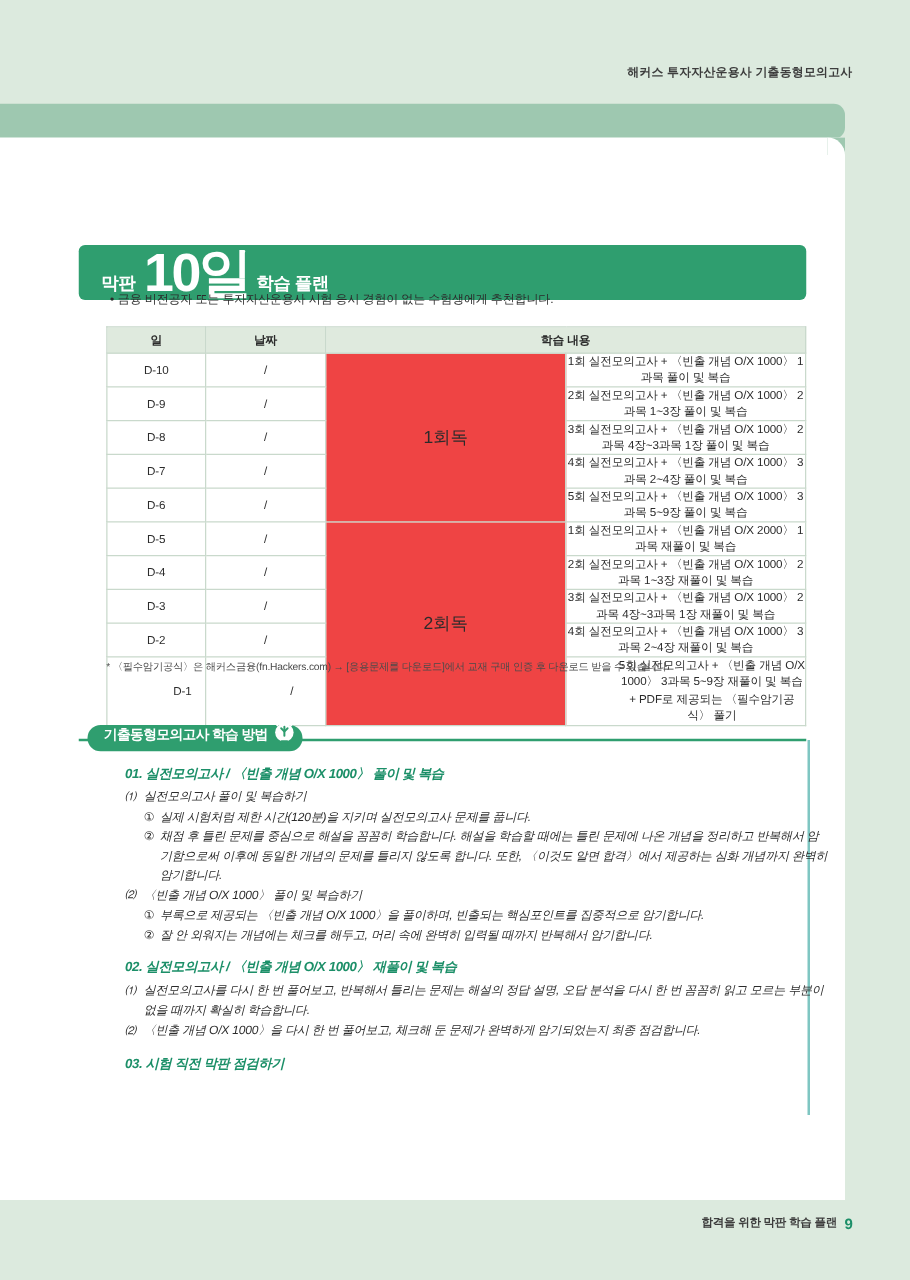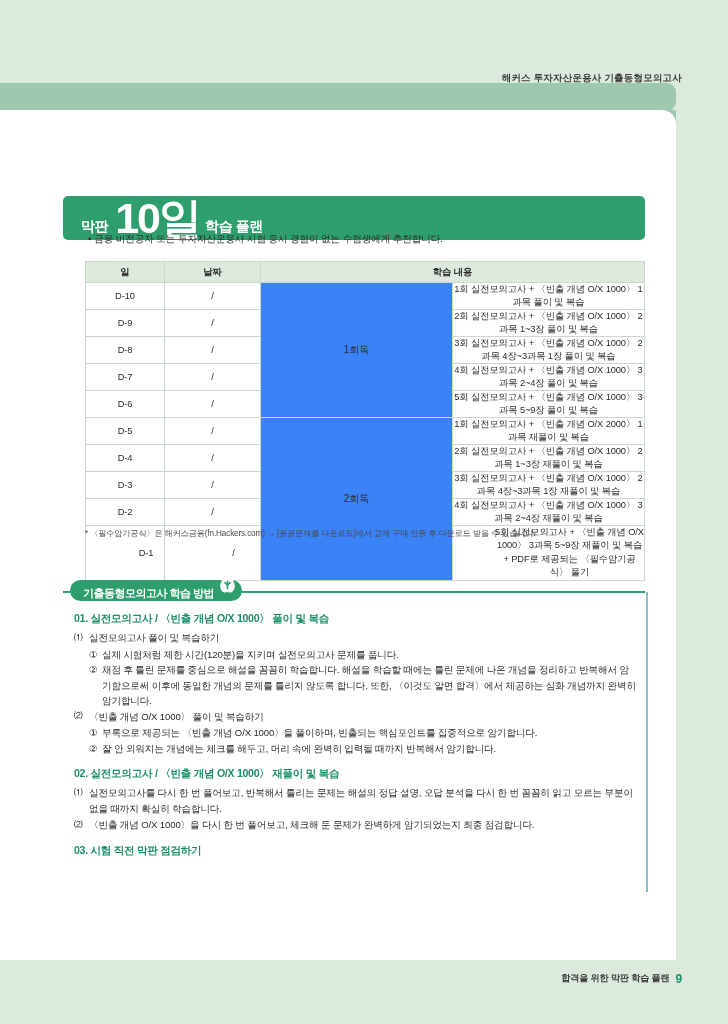--- a/index.html
+++ b/index.html
@@ -11,21 +11,21 @@
     height: 1024px;
     background: #dceade;
     font-family: "Liberation Sans", "DejaVu Sans", sans-serif;
     position: relative;
     overflow: hidden;
   }
 
   
   .running-head {
     position: absolute;
-    top: 72px;
+    top: 52px;
     right: 46px;
     font-size: 9.5px;
     font-weight: bold;
     color: #3d3d3d;
     letter-spacing: .2px;
   }
 
   
   .top-band {
     position: absolute;
@@ -137,21 +137,21 @@
   .plan-table thead th {
     background: #dfeade;
     height: 20px;
     font-weight: bold;
     color: #2b2b2b;
     font-size: 9.4px;
   }
   .plan-table tbody td { height: 23px; }
   .col-day    { width: 78px; }
   .col-date   { width: 95px; }
-  .col-round  { width: 24px; background: #3b82f6; font-size: 10px; }
+  .col-round  { width: 24px; background: #ef4444; font-size: 14px; }
   .col-detail { width: 363px; text-align: left; padding-left: 9px; }
   .row-tall td { height: 36px; padding-left: 42px; }
   .detail-2line { line-height: 1.45; }
 
   
   .footnotes {
     position: absolute;
     left: 85px;
     top: 527px;
     width: 565px;
@@ -179,43 +179,44 @@
   }
   .method-pill {
     position: absolute;
     left: 7px;
     top: 0;
     height: 21px;
     padding: 0 28px 0 13px;
     background: #2f9e6f;
     border-radius: 11px;
     display: flex;
-    align-items: flex-end;
+    align-items: flex-start;
     font-size: 11px;
     font-weight: bold;
     color: #ffffff;
     letter-spacing: -.5px;
   }
   .bulb-icon {
     position: absolute;
     right: 4px;
     top: -4px;
     width: 21px;
     height: 24px;
   }
 
   
   .body-area {
     position: absolute;
-    left: 74px;
+    left: 100px;
     top: 612px;
     width: 562px;
     font-size: 9.6px;
     color: #2b2b2b;
     letter-spacing: -.15px;
+    font-style: italic;
   }
   .left-rule {
     position: absolute;
     left: 646px;
     top: 592px;
     width: 1.5px;
     height: 300px;
     background: #7fc6c2;
   }
   h3.sec-title {

